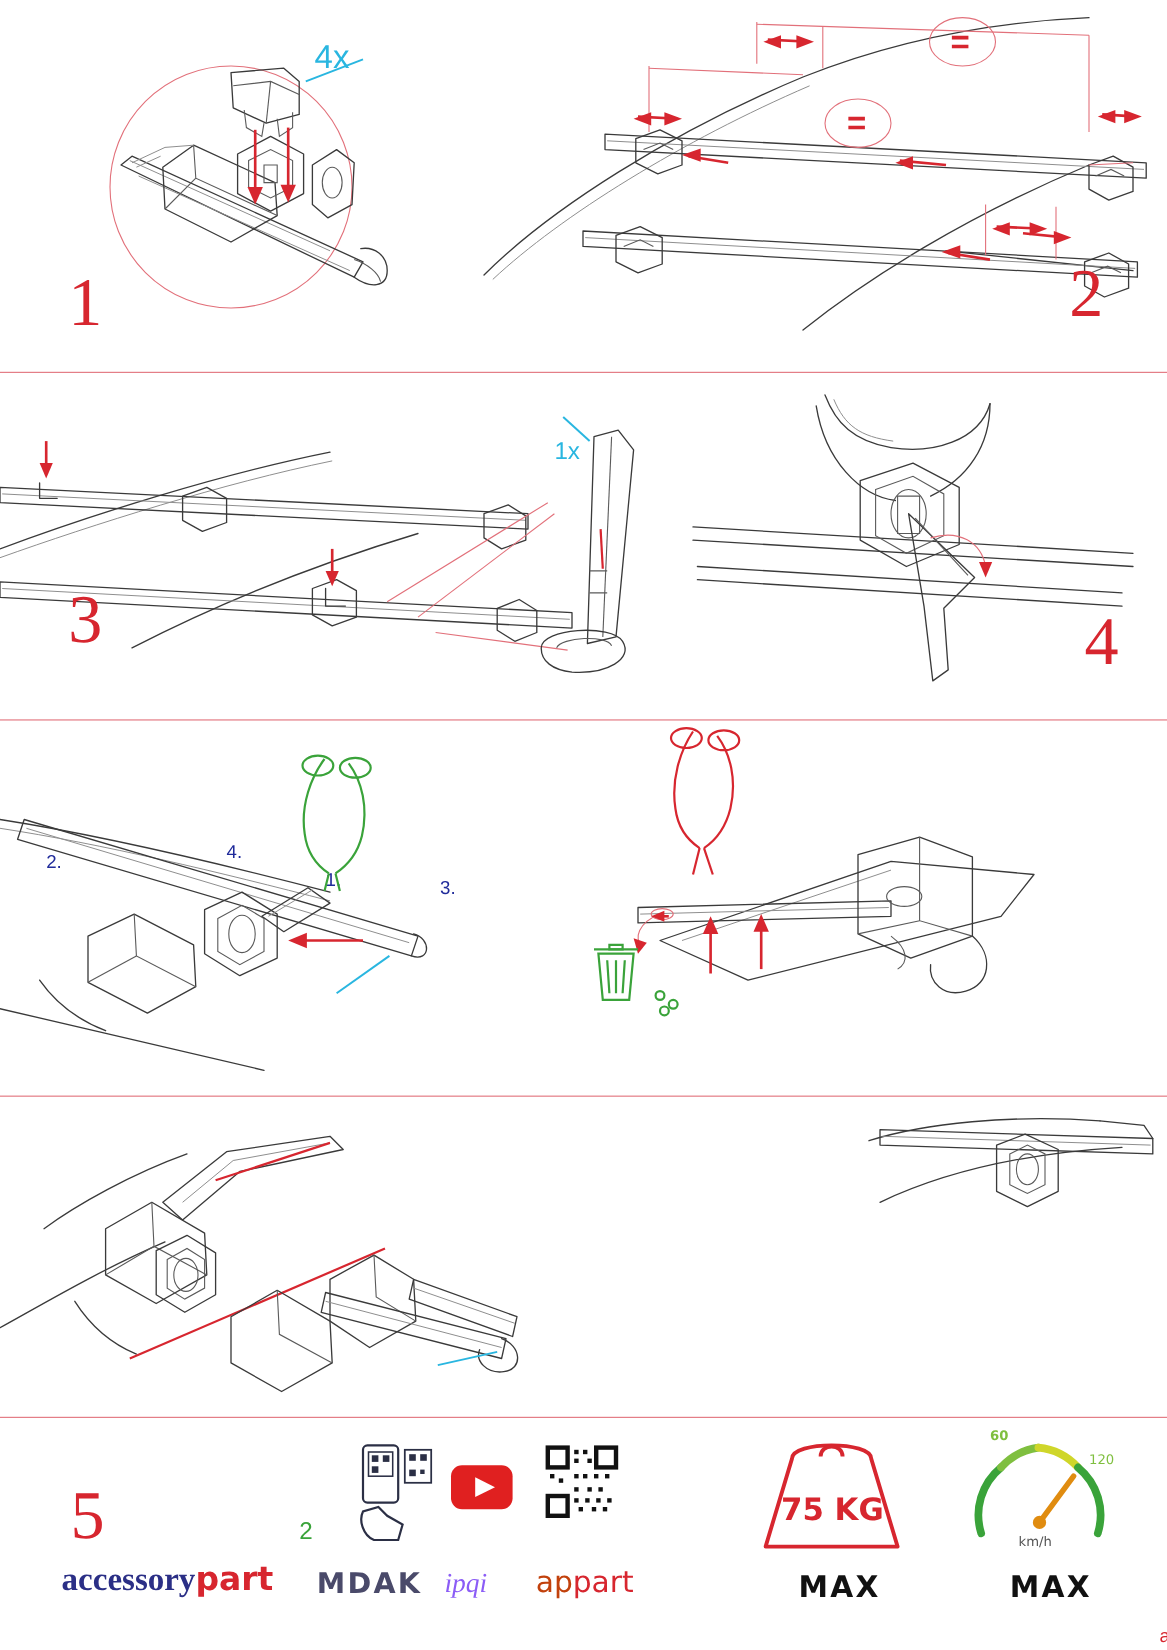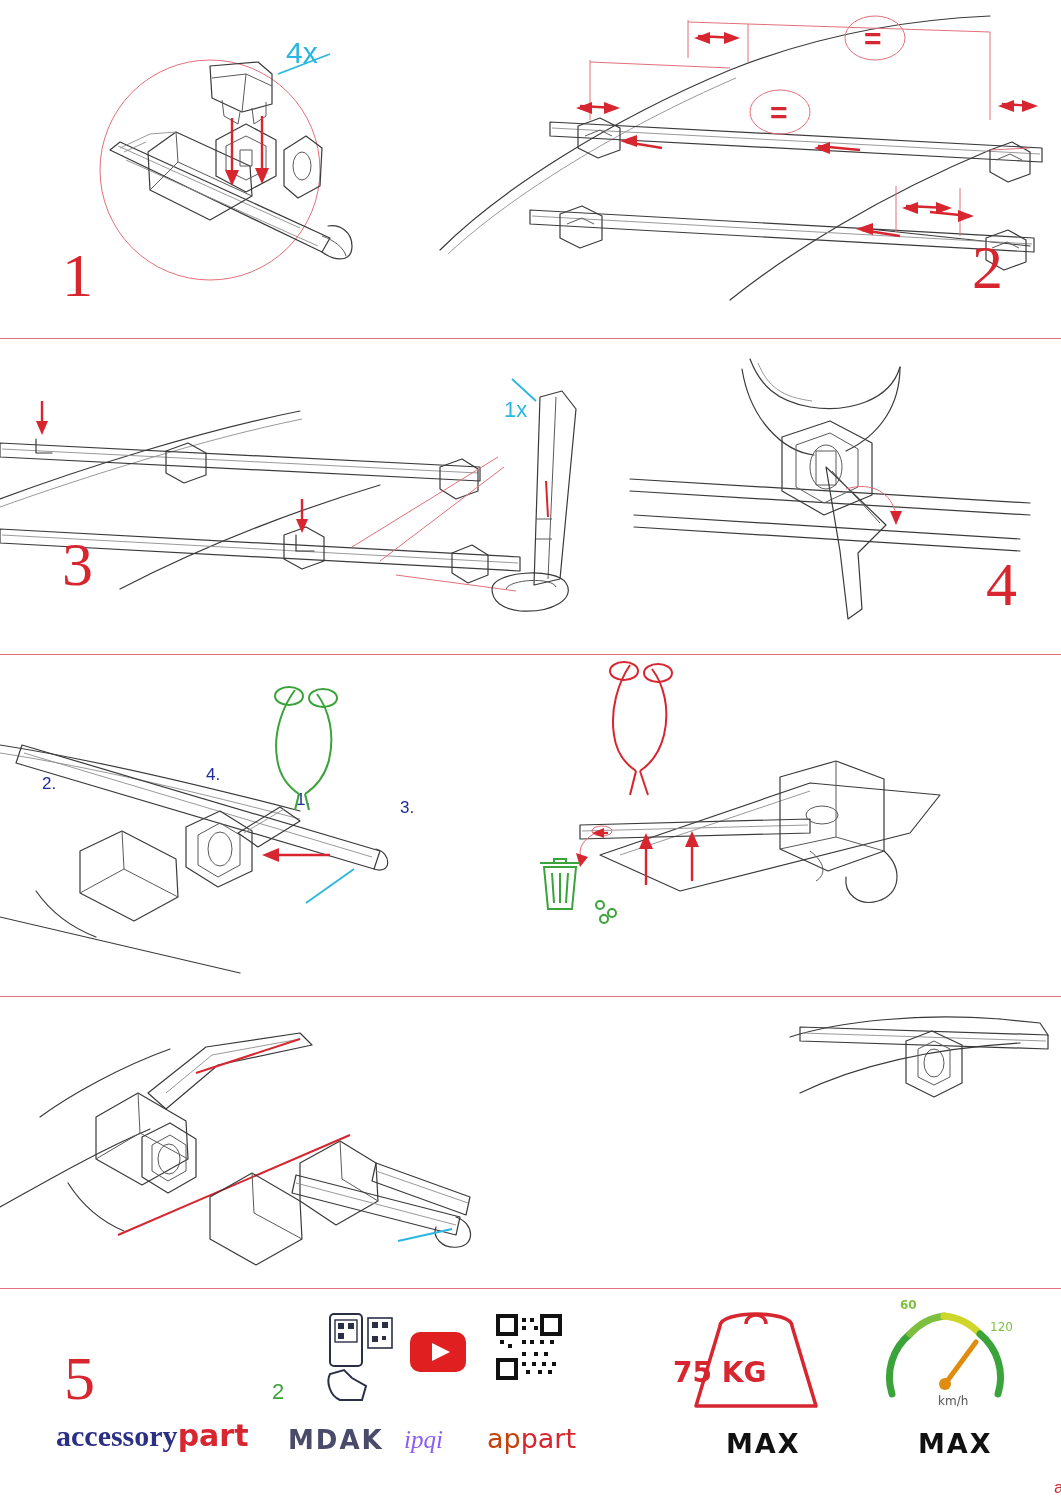--- a/index.html
+++ b/index.html
@@ -47,21 +47,21 @@
   .accpart .a { color:#2b2f86;font-family:Liberation Serif, serif; }
   .accpart .b { color:#d7262f; }
   .mdak { position:absolute; left:288px; top:135px; font-family:"DejaVu Sans", sans-serif; font-size:26px; font-weight:bold; color:#4a4a6a; letter-spacing:2px;}
   .ipqi { position:absolute; left:404px; top:136px; font-family:"Liberation Serif", serif; font-style:italic; font-size:25px; color:#8b5cf6; }
   .apline{ position:absolute; left:487px; top:133px; font-family:"DejaVu Sans", sans-serif; font-size:27px; }
   .apline .x { color:#c2410c; }
   .apline .y { color:#d7262f; }
 
   .maxlabel { position:absolute; font-family:"DejaVu Sans", sans-serif; font-size:27px; font-weight:bold; letter-spacing:2px; color:#111; }
   .kgtxt { position:absolute; font-family:"DejaVu Sans", sans-serif; font-size:28px; font-weight:bold; color:#d7262f; }
-  .kmh { position:absolute; font-size:12px; color:#3aa33a; font-family:"DejaVu Sans", sans-serif;margin-left:12px;}
+  .kmh { position:absolute; font-size:12px; color:#3aa33a; font-family:"DejaVu Sans", sans-serif;}
   .spd { position:absolute; font-size:12px; color:#7fbf3f; font-family:"DejaVu Sans", sans-serif;}
 </style>
 </head>
 <body>
 
 <div class="sheet">
 
   <div class="hr" style="top:338px;"></div>
   <div class="hr" style="top:654px;"></div>
   <div class="hr" style="top:996px;"></div>
@@ -493,21 +493,21 @@
         <rect x="56" y="48" width="4" height="4" fill="#111"></rect>
       <rect x="30" y="56" width="4" height="4" fill="#111"></rect>
         <rect x="42" y="56" width="4" height="4" fill="#111"></rect>
       <rect x="52" y="56" width="4" height="4" fill="#111"></rect>
     </svg>
 
     <svg style="position:absolute;left:686px;top:10px;" width="140" height="120">
       <path d="M34 26 C34 10 106 10 106 26 L130 106 L10 106 Z" fill="none" stroke="#d7262f" stroke-width="3.5" stroke-linejoin="round"></path>
       <path d="M60 24 C60 12 80 12 80 24" fill="none" stroke="#d7262f" stroke-width="3.5"></path>
     </svg>
-    <div class="kgtxt" style="left:673px;top:66px;">75 KG</div>
+    <div class="kgtxt" style="left:710px;top:66px;">75 KG</div>
     <div class="maxlabel" style="left:726px;top:138px;">MAX</div>
 
     <svg style="position:absolute;left:880px;top:8px;" width="130" height="120">
       <path d="M12 96 A56 56 0 0 1 30 36" fill="none" stroke="#3aa33a" stroke-width="7" stroke-linecap="round"></path>
       <path d="M30 36 A56 56 0 0 1 64 18" fill="none" stroke="#7fbf3f" stroke-width="7" stroke-linecap="round"></path>
       <path d="M64 18 A56 56 0 0 1 100 36" fill="none" stroke="#cfd62a" stroke-width="7" stroke-linecap="round"></path>
       <path d="M100 36 A56 56 0 0 1 118 96" fill="none" stroke="#3aa33a" stroke-width="7" stroke-linecap="round"></path>
       <circle cx="65" cy="86" r="6" fill="#e08c10"></circle>
       <path d="M65 86 L96 44" stroke="#e08c10" stroke-width="5" stroke-linecap="round" fill="none"></path>
     </svg>

